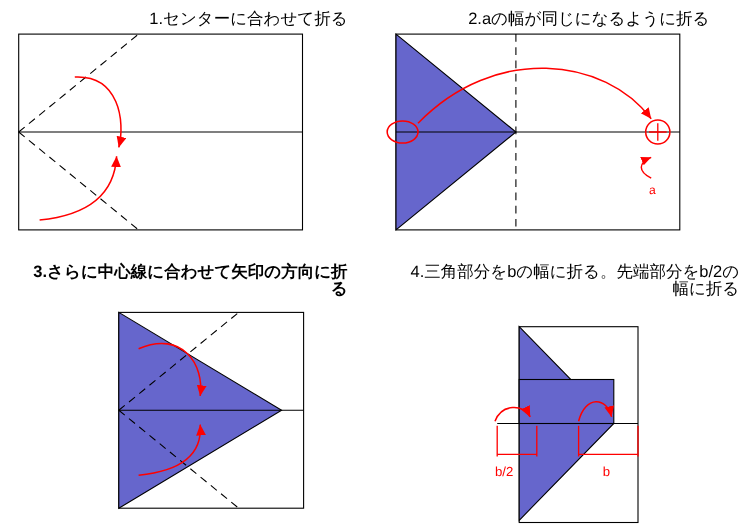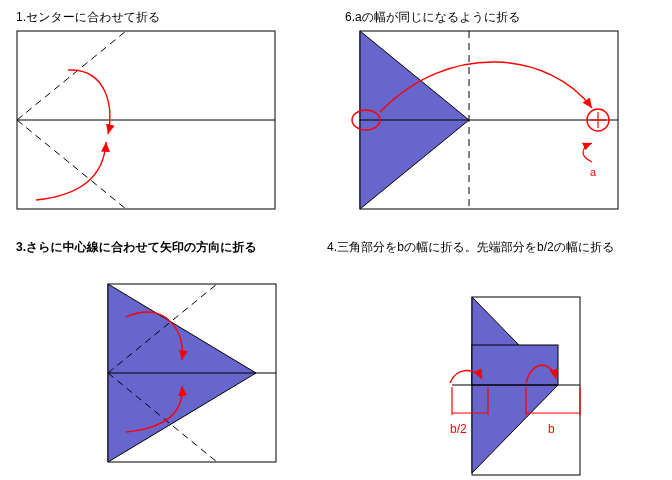--- a/index.html
+++ b/index.html
@@ -9,35 +9,36 @@
   }
   body {
     width: 672px;
     height: 480px;
     position: relative;
     font-family: "Liberation Sans", sans-serif;
     overflow: hidden;
   }
   .caption {
     position: absolute;
-    font-size: 12px;
+    font-size: 15px;
     color: #000000;
     line-height: 15px;
     white-space: pre-wrap;
+    text-align: right;
   }
   .panel {
     position: absolute;
   }
   .panel svg {
     display: block;
   }
   #cap1 { left: 16px;  top: 10px;  width: 300px; }
   #cap2 { left: 345px; top: 10px;  width: 300px; }
   #cap3 { left: 16px;  top: 240px; width: 300px; font-weight: bold; }
-  #cap4 { left: 327px; top: 240px; width: 310px; }
+  #cap4 { left: 362px; top: 240px; width: 310px; }
 
   #panel1 { left: 16px;  top: 30px; }
   #panel2 { left: 340px; top: 30px; }
   #panel3 { left: 16px;  top: 262px; }
   #panel4 { left: 340px; top: 275px; text-align: right; }
 </style>
 </head>
 <body>
 
 <div class="caption" id="cap1">1.センターに合わせて折る</div>
@@ -50,21 +51,21 @@
     <defs>
       <marker id="ar1" markerWidth="9" markerHeight="9" refX="7" refY="3.2" orient="auto">
         <path d="M0,0 L7,3.2 L0,6.4 z" fill="#ff0000"></path>
       </marker>
     </defs>
     <path d="M52 40 C 92 38 98 80 92 104" fill="none" stroke="#ff0000" stroke-width="1.4" marker-end="url(#ar1)"></path>
     <path d="M20 170 C 60 166 88 150 90 112" fill="none" stroke="#ff0000" stroke-width="1.4" marker-end="url(#ar1)"></path>
   </svg>
 </div>
 
-<div class="caption" id="cap2">6.aの幅が同じになるように折る</div>
+<div class="caption" id="cap2">2.aの幅が同じになるように折る</div>
 <div class="panel" id="panel2">
   <svg width="300" height="190" viewBox="0 0 300 190">
     <rect x="20" y="1" width="258" height="178" fill="#ffffff" stroke="#000000" stroke-width="1"></rect>
     <polygon points="20,1 129,90 20,179" fill="#6666cc" stroke="#000000" stroke-width="1"></polygon>
     <line x1="20" y1="90" x2="278" y2="90" stroke="#000000" stroke-width="1"></line>
     <line x1="129" y1="1" x2="129" y2="179" stroke="#000000" stroke-width="1" stroke-dasharray="7,5"></line>
     <defs>
       <marker id="ar2" markerWidth="9" markerHeight="9" refX="7" refY="3.2" orient="auto">
         <path d="M0,0 L7,3.2 L0,6.4 z" fill="#ff0000"></path>
       </marker>

